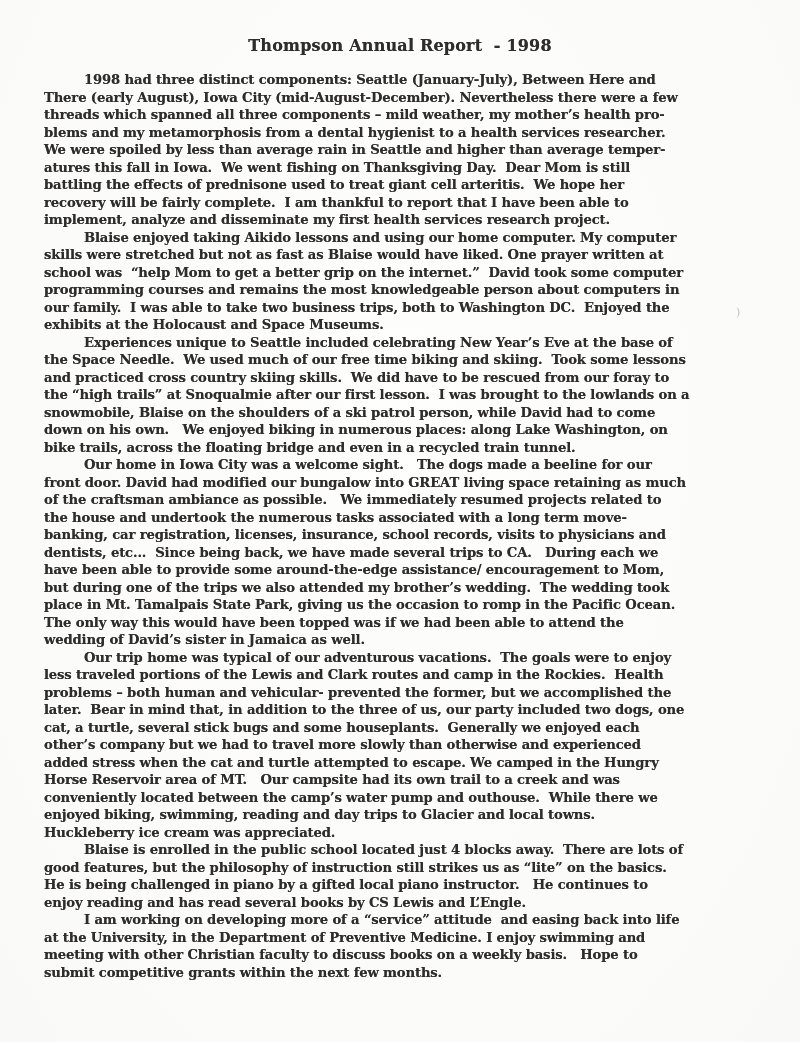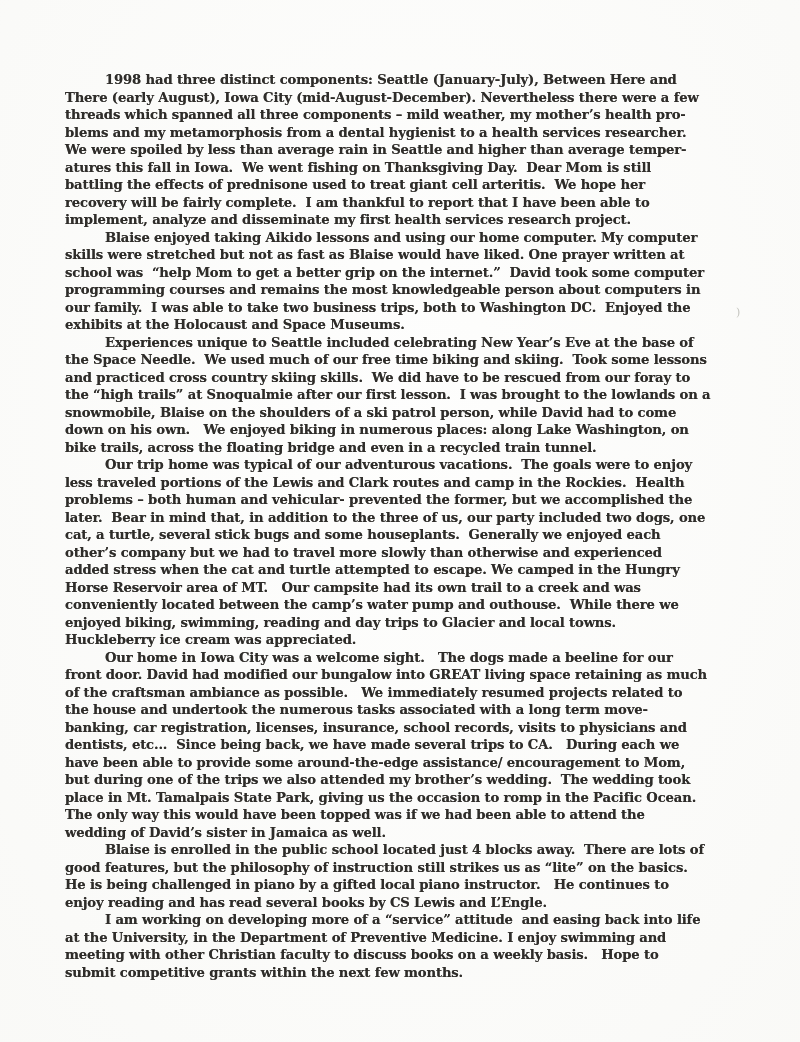--- a/index.html
+++ b/index.html
@@ -26,21 +26,21 @@
     margin: 0;
     text-align: center;
     font-size: 16px;
     letter-spacing: 0.2px;
     white-space: pre;
     text-shadow: 0 0 0.5px rgba(45,43,40,0.7);
   }
   .content {
     position: absolute;
     top: 71px;
-    left: 65px;
+    left: 44px;
     width: 716px;
   }
   .para {
     margin: 0;
     font-size: 13.2px;
     line-height: 17.5px;
     letter-spacing: -0.15px;
     white-space: pre-wrap;
     text-indent: 40px;
     text-shadow: 0 0 0.5px rgba(45,43,40,0.65);
@@ -52,20 +52,21 @@
     font-size: 11px;
     font-weight: 400;
     color: #c4c4be;
     text-shadow: none;
   }
 </style>
 </head>
 <body>
 
 <div class="page">
+  <h1 class="title">Thompson Annual Report  - 1998</h1>
   <div class="content">
     <p class="para">1998 had three distinct components: Seattle (January-July), Between Here and
 There (early August), Iowa City (mid-August-December). Nevertheless there were a few
 threads which spanned all three components – mild weather, my mother’s health pro-
 blems and my metamorphosis from a dental hygienist to a health services researcher.
 We were spoiled by less than average rain in Seattle and higher than average temper-
 atures this fall in Iowa.  We went fishing on Thanksgiving Day.  Dear Mom is still
 battling the effects of prednisone used to treat giant cell arteritis.  We hope her
 recovery will be fairly complete.  I am thankful to report that I have been able to
 implement, analyze and disseminate my first health services research project.</p>
@@ -75,42 +76,42 @@
 programming courses and remains the most knowledgeable person about computers in
 our family.  I was able to take two business trips, both to Washington DC.  Enjoyed the
 exhibits at the Holocaust and Space Museums.</p>
     <p class="para">Experiences unique to Seattle included celebrating New Year’s Eve at the base of
 the Space Needle.  We used much of our free time biking and skiing.  Took some lessons
 and practiced cross country skiing skills.  We did have to be rescued from our foray to
 the “high trails” at Snoqualmie after our first lesson.  I was brought to the lowlands on a
 snowmobile, Blaise on the shoulders of a ski patrol person, while David had to come
 down on his own.   We enjoyed biking in numerous places: along Lake Washington, on
 bike trails, across the floating bridge and even in a recycled train tunnel.</p>
+    <p class="para">Our home in Iowa City was a welcome sight.   The dogs made a beeline for our
+front door. David had modified our bungalow into GREAT living space retaining as much
+of the craftsman ambiance as possible.   We immediately resumed projects related to
+the house and undertook the numerous tasks associated with a long term move-
+banking, car registration, licenses, insurance, school records, visits to physicians and
+dentists, etc...  Since being back, we have made several trips to CA.   During each we
+have been able to provide some around-the-edge assistance/ encouragement to Mom,
+but during one of the trips we also attended my brother’s wedding.  The wedding took
+place in Mt. Tamalpais State Park, giving us the occasion to romp in the Pacific Ocean.
+The only way this would have been topped was if we had been able to attend the
+wedding of David’s sister in Jamaica as well.</p>
     <p class="para">Our trip home was typical of our adventurous vacations.  The goals were to enjoy
 less traveled portions of the Lewis and Clark routes and camp in the Rockies.  Health
 problems – both human and vehicular- prevented the former, but we accomplished the
 later.  Bear in mind that, in addition to the three of us, our party included two dogs, one
 cat, a turtle, several stick bugs and some houseplants.  Generally we enjoyed each
 other’s company but we had to travel more slowly than otherwise and experienced
 added stress when the cat and turtle attempted to escape. We camped in the Hungry
 Horse Reservoir area of MT.   Our campsite had its own trail to a creek and was
 conveniently located between the camp’s water pump and outhouse.  While there we
 enjoyed biking, swimming, reading and day trips to Glacier and local towns.
 Huckleberry ice cream was appreciated.</p>
-    <p class="para">Our home in Iowa City was a welcome sight.   The dogs made a beeline for our
-front door. David had modified our bungalow into GREAT living space retaining as much
-of the craftsman ambiance as possible.   We immediately resumed projects related to
-the house and undertook the numerous tasks associated with a long term move-
-banking, car registration, licenses, insurance, school records, visits to physicians and
-dentists, etc...  Since being back, we have made several trips to CA.   During each we
-have been able to provide some around-the-edge assistance/ encouragement to Mom,
-but during one of the trips we also attended my brother’s wedding.  The wedding took
-place in Mt. Tamalpais State Park, giving us the occasion to romp in the Pacific Ocean.
-The only way this would have been topped was if we had been able to attend the
-wedding of David’s sister in Jamaica as well.</p>
     <p class="para">Blaise is enrolled in the public school located just 4 blocks away.  There are lots of
 good features, but the philosophy of instruction still strikes us as “lite” on the basics.
 He is being challenged in piano by a gifted local piano instructor.   He continues to
 enjoy reading and has read several books by CS Lewis and L’Engle.</p>
     <p class="para">I am working on developing more of a “service” attitude  and easing back into life
 at the University, in the Department of Preventive Medicine. I enjoy swimming and
 meeting with other Christian faculty to discuss books on a weekly basis.   Hope to
 submit competitive grants within the next few months.</p>
   </div>
   <span class="artifact">)</span>

